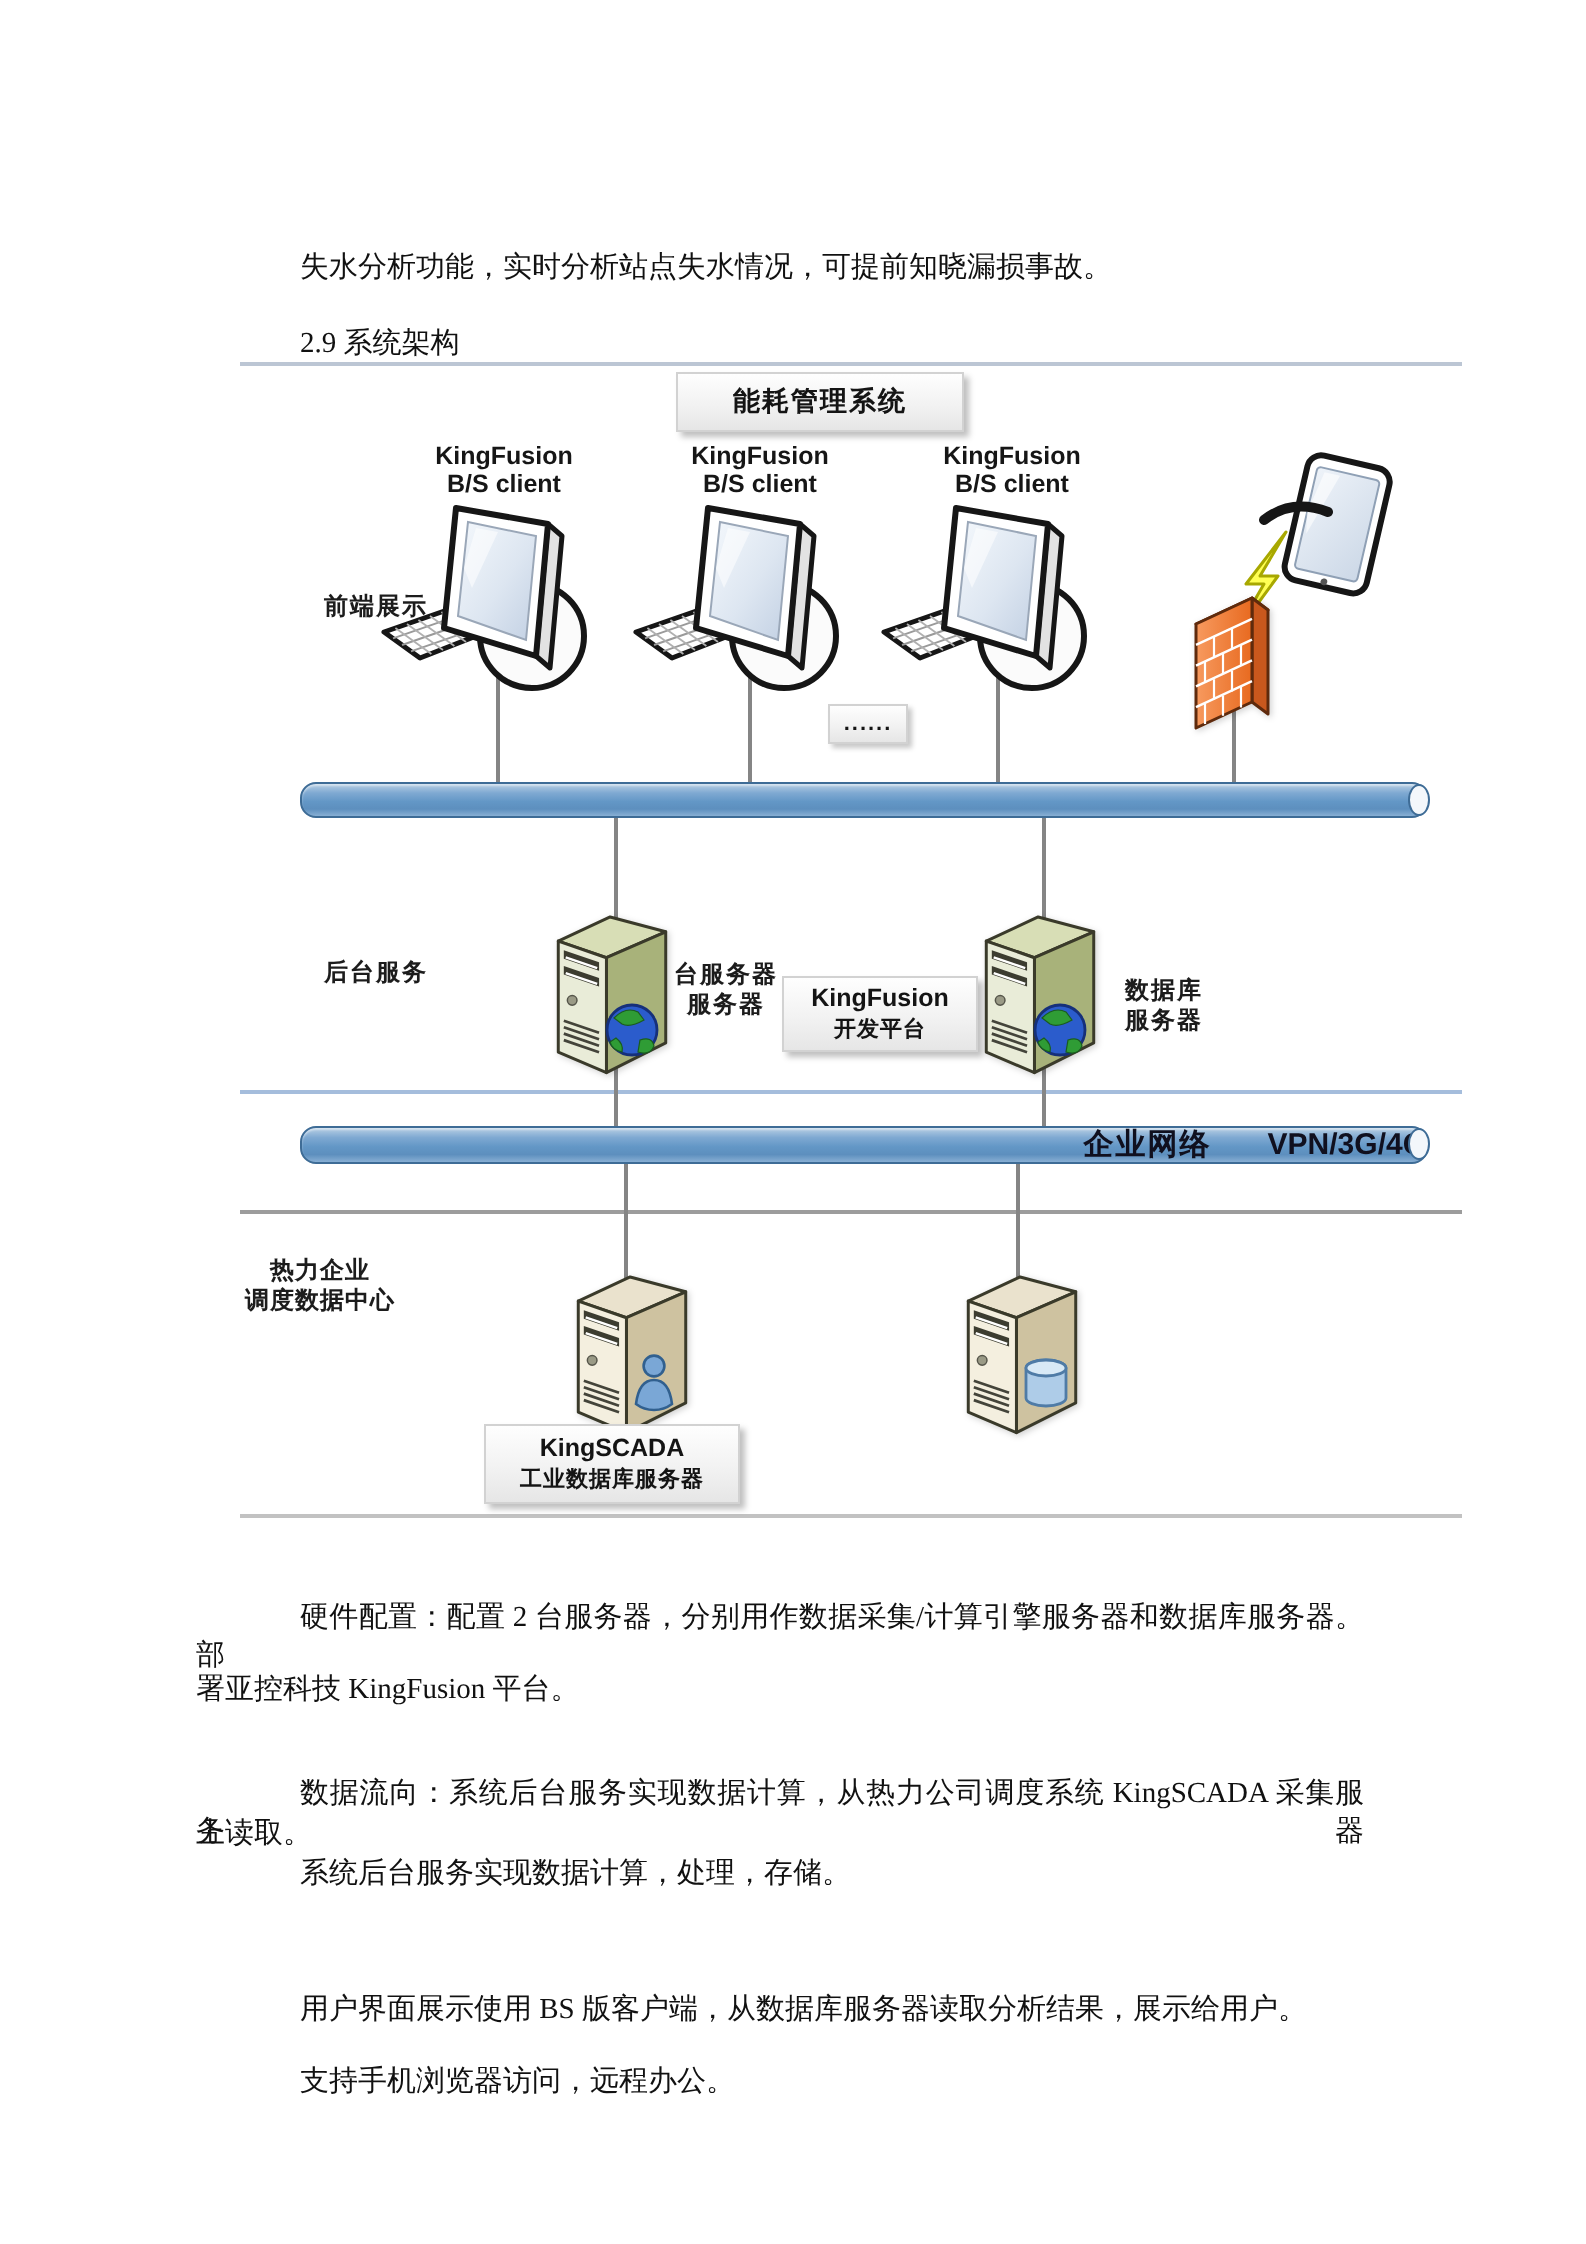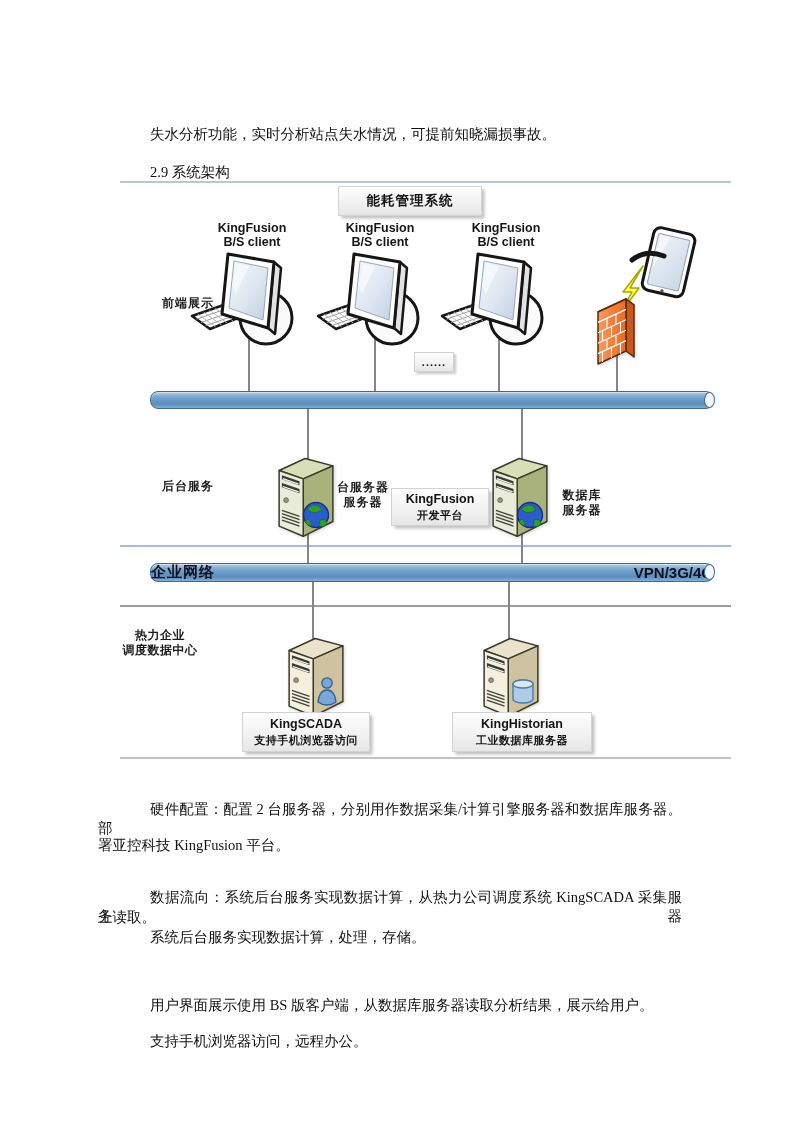--- a/index.html
+++ b/index.html
@@ -20,21 +20,21 @@
   .hline{position:absolute;left:120px;width:611px;height:2px;}
   .hline.top{top:181px;background:#bcc6d4;}
   .hline.blue{top:545px;background:#a5bddc;}
   .hline.gray1{top:605px;background:#9c9c9c;height:1.5px;}
   .hline.gray2{top:757px;background:#c2c2c2;height:1.5px;}
   .vline{position:absolute;width:1.5px;background:#858585;}
   .pipe{
     position:absolute;left:150px;width:562px;height:16px;border-radius:8px;
     background:linear-gradient(180deg,#b7cfe4 0%,#7fa9d2 28%,#6397c6 55%,#5d8fbe 78%,#88afd4 100%);
     border:1px solid #3e6c96;box-shadow:inset 0 1px 1px rgba(255,255,255,.45);
-    display:flex;align-items:center;justify-content:space-between;gap:48px;
+    display:flex;align-items:center;justify-content:flex-end;gap:28px;
   }
   .pipe::after{
     content:"";position:absolute;right:-2px;top:0px;width:9px;height:14px;
     background:#f3f7fb;border:1px solid #3e6c96;border-radius:50%;
   }
   .pipe .cn{font:bold 15px "Liberation Serif",serif;color:#10101f;letter-spacing:1px;}
   .pipe .en{font:bold 15px "Liberation Sans",sans-serif;color:#10101f;}
   
   .lbox{
     position:absolute;background:linear-gradient(180deg,#fefefe 0%,#f2f2f2 55%,#e6e6e6 100%);
@@ -242,24 +242,20 @@
   <svg class="icon shadowed srv-tan" style="left:477px;top:632px" width="72" height="90" viewBox="0 0 72 90">
     <use href="#sym-srv" x="1" y="0" width="66" height="88"></use>
     <g>
       <path d="M36,52 a10,4 0 0 1 20,0 v15 a10,4 0 0 1 -20,0 z" fill="#aecce8" stroke="#4f7ba6" stroke-width="1.4"></path>
       <ellipse cx="46" cy="52" rx="10" ry="4" fill="#d8e9f6" stroke="#4f7ba6" stroke-width="1.4"></ellipse>
     </g>
   </svg>
 
   <div class="lbox" style="left:242px;top:712px;width:126px;height:38px">
     <div class="en">KingSCADA</div>
-    <div class="cn">支持手机浏览器访问</div>
-  </div>
-  <div class="lbox" style="left:452px;top:712px;width:138px;height:38px">
-    <div class="en">KingHistorian</div>
     <div class="cn">工业数据库服务器</div>
   </div>
 </div>
 
 <div class="bodyline ind just" style="top:784px">硬件配置：配置 2 台服务器，分别用作数据采集/计算引擎服务器和数据库服务器。部</div>
 <div class="bodyline" style="top:836px">署亚控科技 KingFusion 平台。</div>
 <div class="bodyline ind just" style="top:872px">数据流向：系统后台服务实现数据计算，从热力公司调度系统 KingSCADA 采集服务器</div>
 <div class="bodyline" style="top:908px">上读取。</div>
 <div class="bodyline ind" style="top:912px">系统后台服务实现数据计算，处理，存储。</div>
 <div class="bodyline ind" style="top:980px">用户界面展示使用 BS 版客户端，从数据库服务器读取分析结果，展示给用户。</div>

